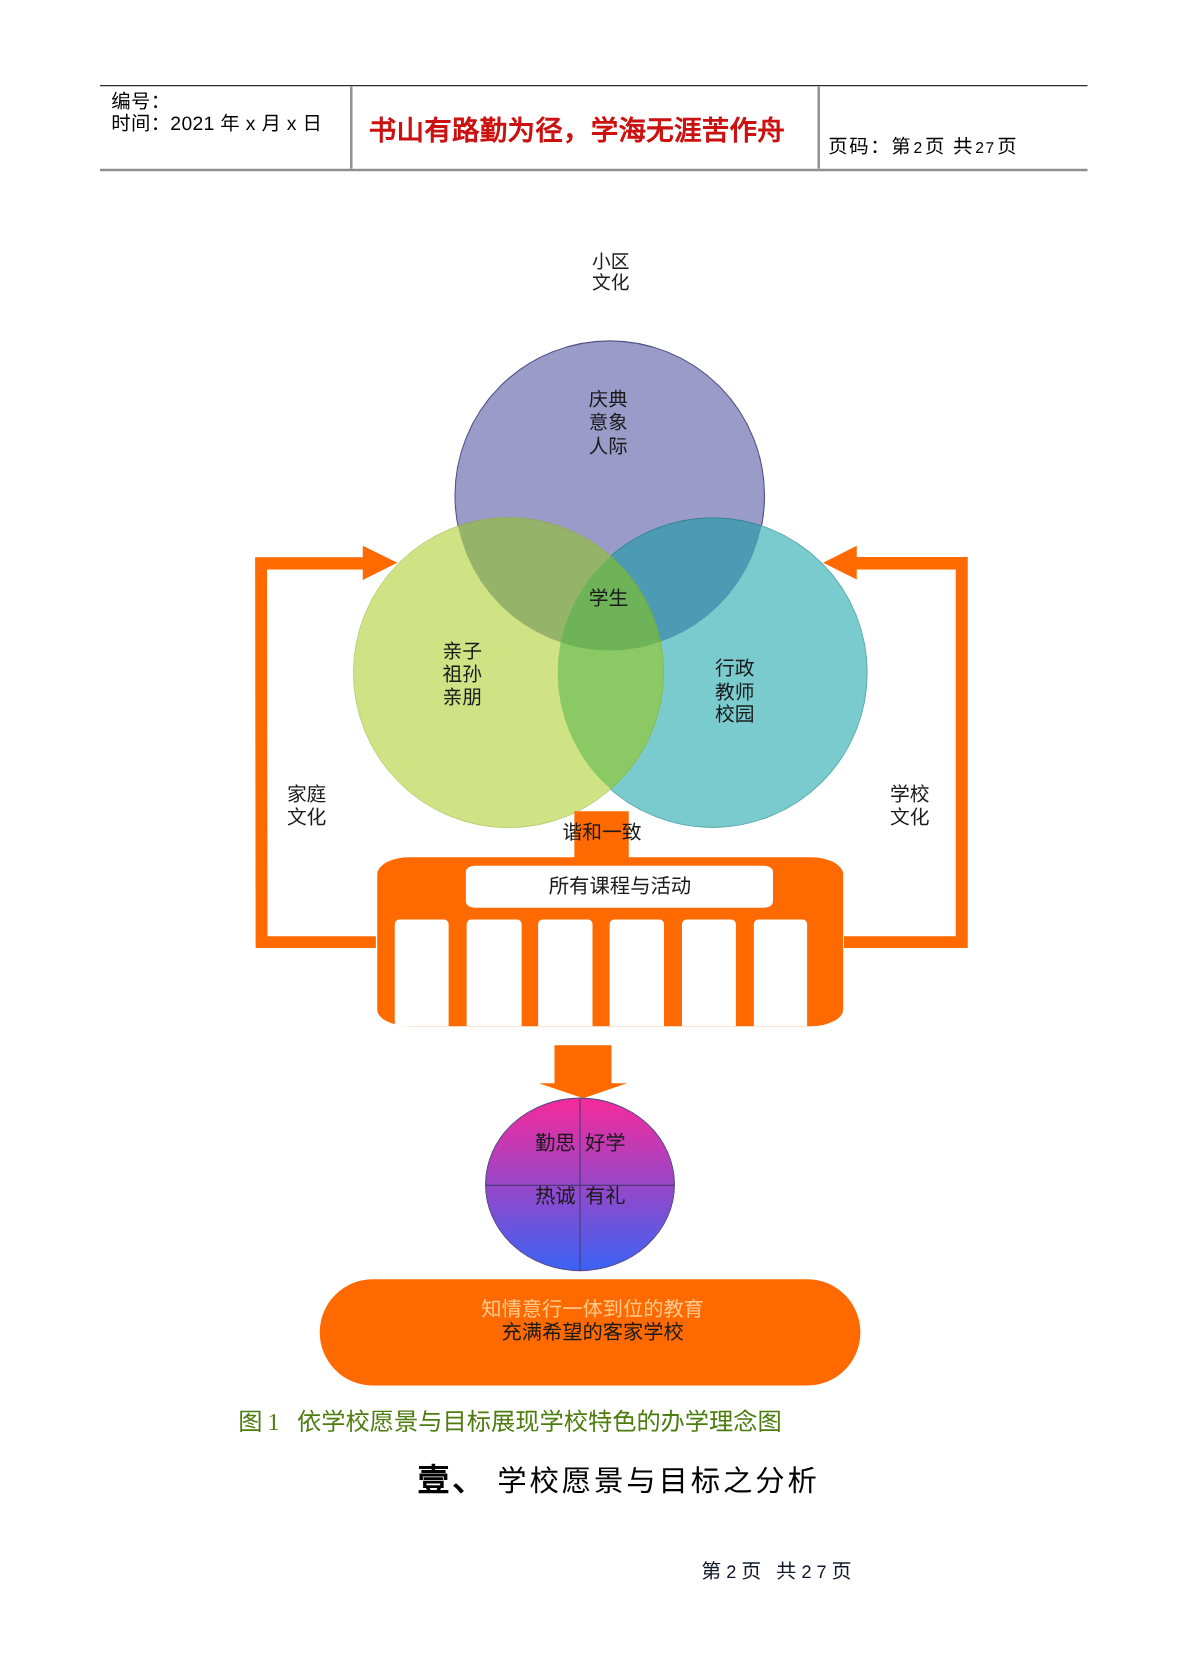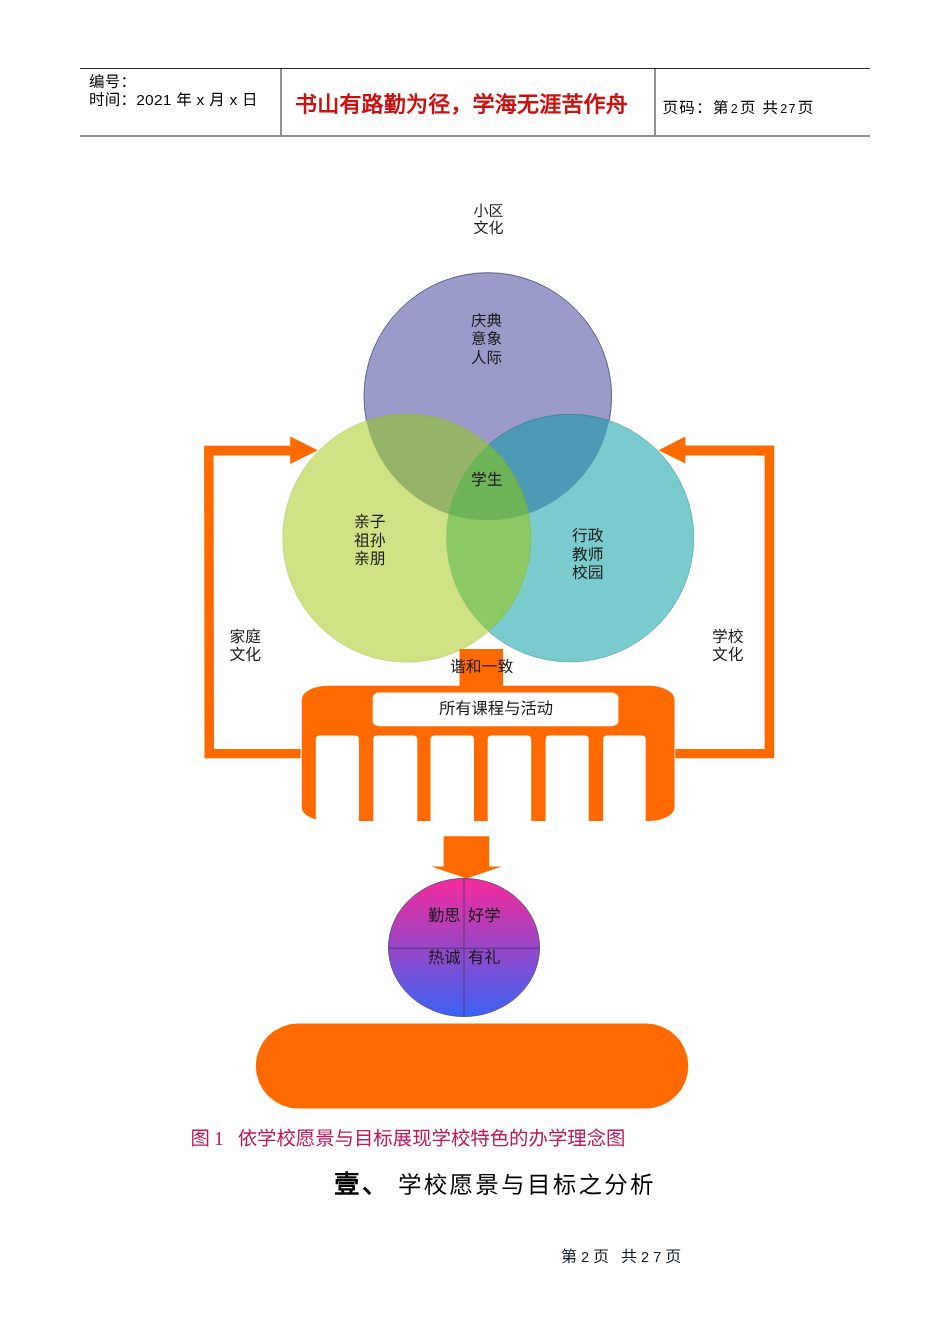--- a/index.html
+++ b/index.html
@@ -18,44 +18,44 @@
   .hdr-mid{left:200.5px;width:374px;}
   .hdr-right{left:574.5px;right:0;}
   .hdr-left .l1,.hdr-left .l2{position:absolute;left:9px;
        font-family:"Liberation Sans","DejaVu Sans",sans-serif;
        font-size:15.5px;line-height:18px;white-space:nowrap;color:#000;letter-spacing:0.25px;}
   .hdr-left .l1{top:5px;}
   .hdr-left .l2{top:23.5px;}
   .hdr-mid .ctext{position:absolute;left:0;right:12px;top:25px;text-align:center;
        font-family:"Liberation Serif","DejaVu Serif",serif;font-weight:bold;
        font-size:22px;line-height:24px;white-space:nowrap;color:#cc1111;letter-spacing:0.2px;}
-  .hdr-right .rtext{position:absolute;left:8px;top:31px;
+  .hdr-right .rtext{position:absolute;left:8px;top:41px;
        font-family:"Liberation Sans","DejaVu Sans",sans-serif;
        font-size:15.5px;line-height:18px;white-space:nowrap;color:#000;letter-spacing:1.3px;}
 
   .hdr-right .rtext .num{font-size:12.5px;padding:0 1px;}
 
   
   .footer{position:absolute;left:561px;top:1243px;text-align:left;white-space:nowrap;
       font-family:"Liberation Serif","DejaVu Serif",serif;font-size:16px;color:#0f172a;}
   .footer span{letter-spacing:4.0px;}
   .footer .num{font-family:"Liberation Sans","DejaVu Sans",sans-serif;font-size:14.5px;}
 
   
   .caption{position:absolute;left:0;top:1128px;width:816px;text-align:center;
-      font-family:"Liberation Serif","DejaVu Serif",serif;font-size:19.4px;line-height:22px;color:#be185d;}
+      font-family:"Liberation Serif","DejaVu Serif",serif;font-size:19.4px;line-height:22px;color:#4d7c0f;}
   .caption .cnum{font-family:"Liberation Serif","DejaVu Serif",serif;padding:0 1px 0 4px;}
   .caption .cgap{display:inline-block;width:13px;}
   .heading{position:absolute;left:20px;top:1170px;width:950px;text-align:center;
       font-family:"Liberation Serif","DejaVu Serif",serif;font-size:23.5px;line-height:30px;color:#000;letter-spacing:2.3px;}
   .heading .hb{font-weight:bold;font-size:25.5px;}
 
   
   .diagram{position:absolute;left:0;top:0;width:950px;height:1344px;}
-  .dlabel{position:absolute;font-family:Liberation Sans, sans-serif;
+  .dlabel{position:absolute;font-family:Liberation Serif, serif;
       font-size:15px;line-height:17.4px;color:#1a1a1a;white-space:nowrap;text-align:center;}
 
   .lbl-top{left:473.5px;top:202px;font-size:15px;line-height:17.4px;}
   .lbl-left{left:229.5px;top:628px;font-size:15.8px;line-height:17.7px;}
   .lbl-right{left:712px;top:628px;font-size:15.8px;line-height:17.7px;}
 
   .c-top{left:471px;top:312px;line-height:18.3px;font-size:15.5px;}
   .c-left{left:342px;top:513px;line-height:18.7px;font-size:15.8px;margin-left:12px;}
   .c-right{left:572px;top:527px;line-height:18.6px;font-size:15.8px;}
   .c-center{left:471px;top:470.5px;font-size:15.8px;}
@@ -200,20 +200,24 @@
   <div class="dlabel c-center">学生</div>
   <div class="dlabel l-harmony">谐和一致</div>
   <div class="dlabel l-combtitle">所有课程与活动</div>
 
 
   <div class="dlabel w w0">勤思</div>
   <div class="dlabel w w1">好学</div>
   <div class="dlabel w w2">热诚</div>
   <div class="dlabel w w3">有礼</div>
 
+  <div class="ovaltext">
+    <div class="ov1">知情意行一体到位的教育</div>
+    <div class="ov2">充满希望的客家学校</div>
+  </div>
 
   <div class="caption"><span>图</span><span class="cnum">1</span><span class="cgap"></span><span>依学校愿景与目标展现学校特色的办学理念图</span></div>
   <div class="heading"><span class="hb">壹、</span><span> 学校愿景与目标之分析</span></div>
 
   <div class="footer">
     <span>第</span><span class="num">2</span><span>页 共</span><span class="num">27</span><span>页</span>
   </div>
 
 </div>
 

